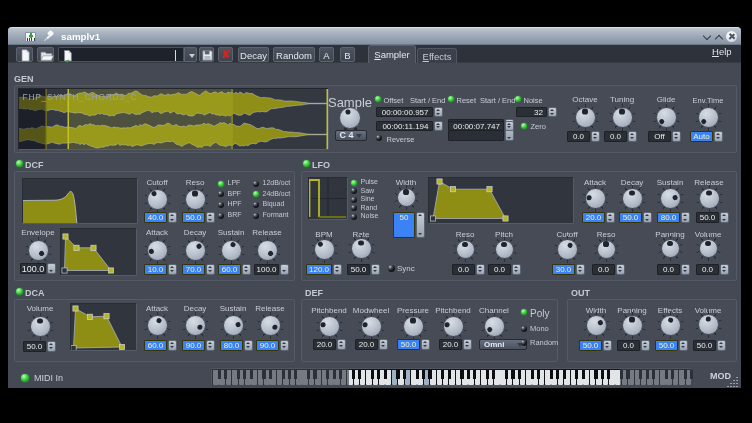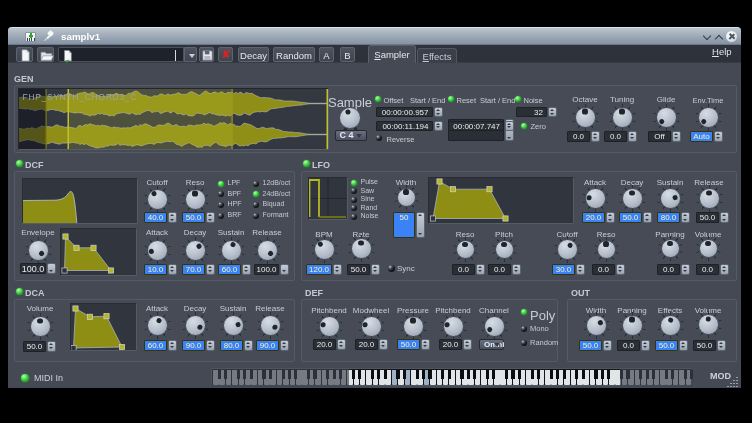--- a/index.html
+++ b/index.html
@@ -704,26 +704,26 @@
       <i class="su"></i>
       <i class="sd"></i>
     </div>
   </div>
 <div class="lb" style="left:494px;top:305.5px;font-size:8px;color:#c9cdd4;font-weight:normal;letter-spacing:0px">Channel</div>
 <div class="knob" style="left:483.5px;top:315.5px;width:21px;height:21px">
     <div class="ticks"></div>
     <div class="ball"></div>
     <div class="dot" style="transform:rotate(-135deg) translateY(-5.46px)"></div>
   </div>
-<div class="combo" style="left:479px;top:339px;width:25px;height:11px">
+<div class="combo" style="left:479px;top:339px;width:48px;height:11px">
     <span style="font-size:8px">Omni</span>
     <i class="ca"></i>
   </div>
 <div class="ledg" style="left:520.5px;top:309.0px;width:6px;height:6px"></div>
-<div class="lt" style="left:530.0px;top:307.5px;font-size:13px;color:#c6cad1;font-weight:normal">Poly</div>
+<div class="lt" style="left:530.0px;top:307.5px;font-size:10px;color:#c6cad1;font-weight:normal">Poly</div>
 <div class="ledd" style="left:520.5px;top:325.5px;width:6px;height:6px"></div>
 <div class="lt" style="left:530.0px;top:324px;font-size:7.5px;color:#c6cad1;font-weight:normal">Mono</div>
 <div class="ledd" style="left:520.5px;top:339.5px;width:6px;height:6px"></div>
 <div class="lt" style="left:530.0px;top:338px;font-size:7.5px;color:#c6cad1;font-weight:normal">Random</div>
 <div class="grp" style="left:567px;top:299px;width:170px;height:63px"></div>
 <div class="lt" style="left:571px;top:287.5px;font-size:9px;color:#c4c9d0;font-weight:600">OUT</div>
 <div class="lb" style="left:596px;top:305.5px;font-size:8px;color:#c9cdd4;font-weight:normal;letter-spacing:0px">Width</div>
 <div class="knob" style="left:585.5px;top:315.0px;width:21px;height:21px">
     <div class="ticks"></div>
     <div class="ball"></div>

